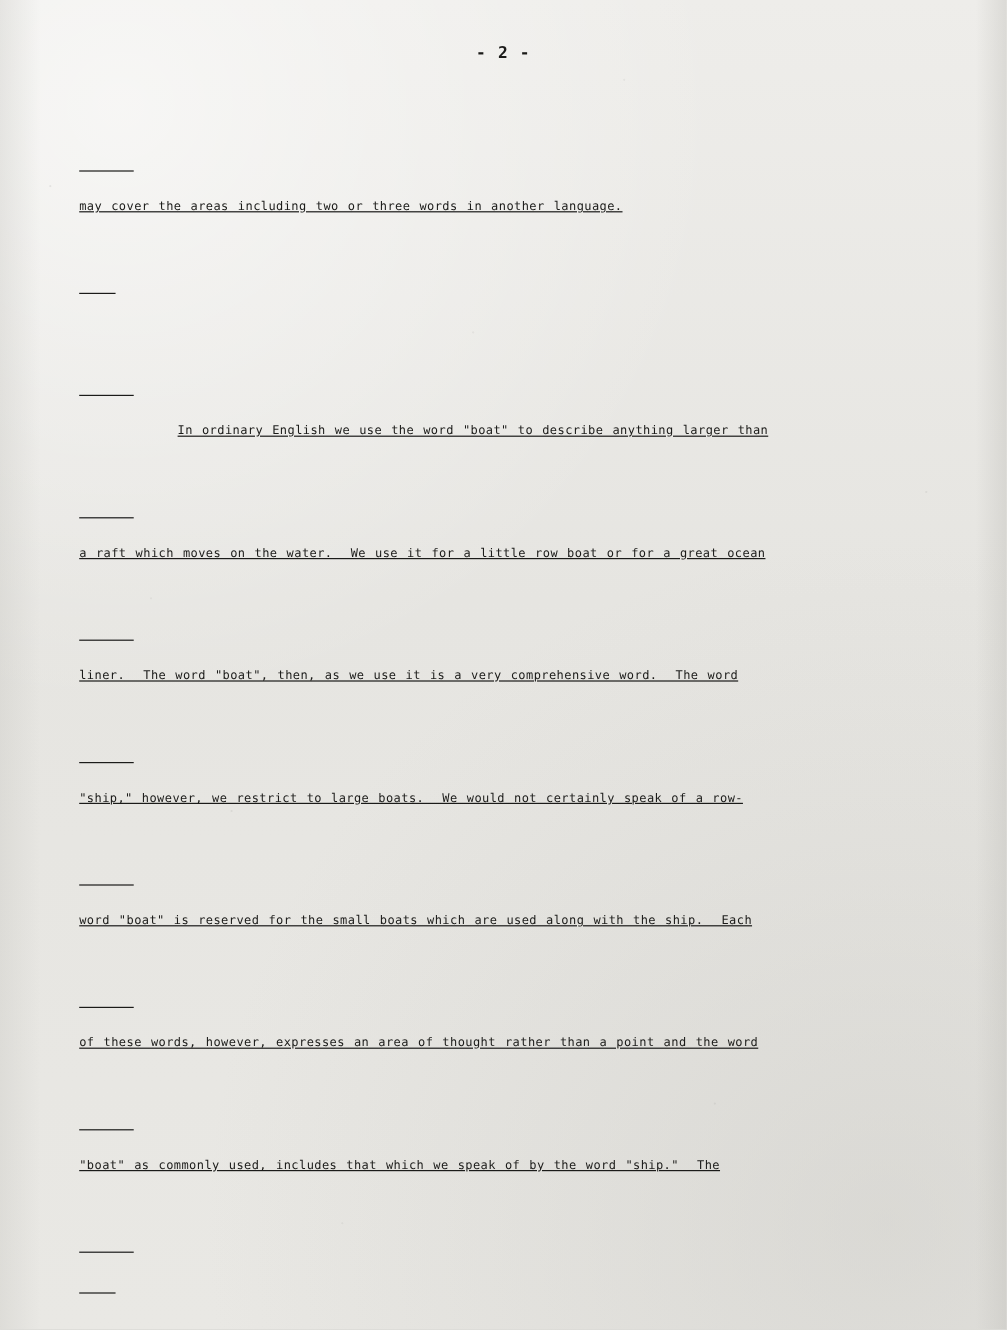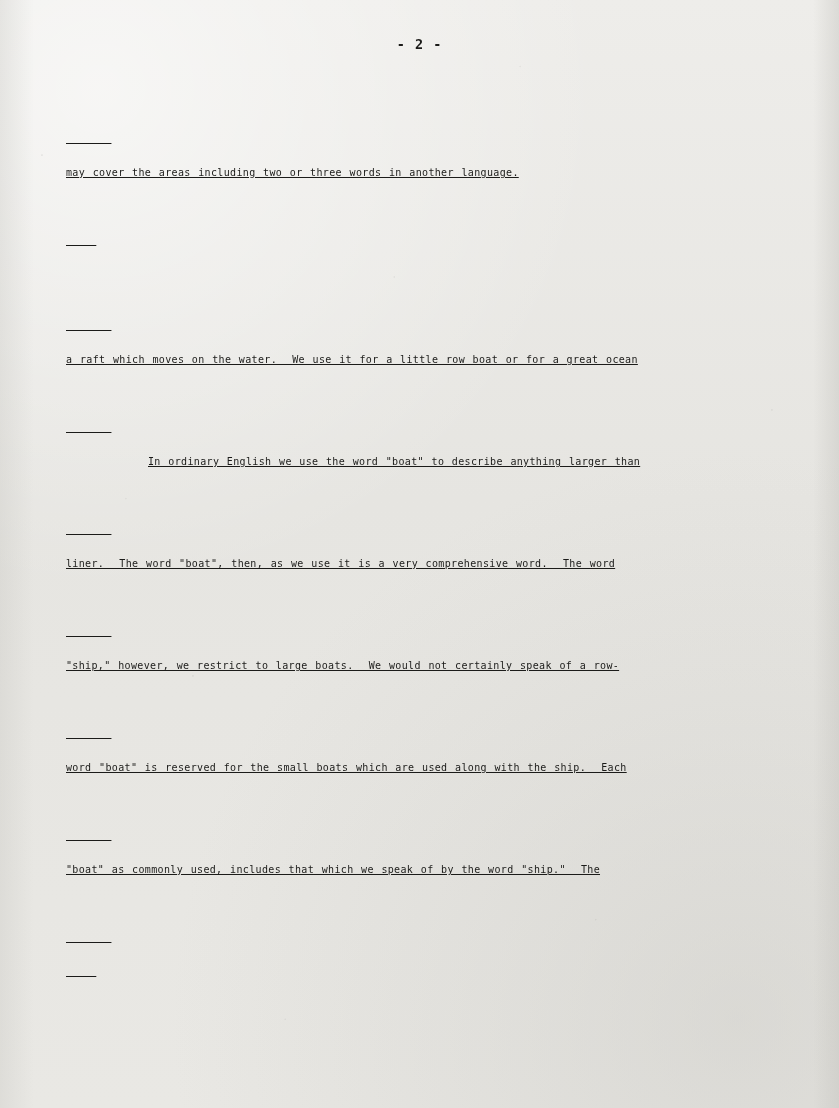--- a/index.html
+++ b/index.html
@@ -100,25 +100,26 @@
 
   <div class="page-number">- 2 -</div>
 
   <div class="body-text">
 
     <div class="para">
       <span class="line">may cover the areas including two or three words in another language.</span>
     </div>
 
     <div class="para">
+      <span class="line ind">In ordinary English we use the word "boat" to describe anything larger than</span>
       <span class="line">a raft which moves on the water.  We use it for a little row boat or for a great ocean</span>
-      <span class="line ind">In ordinary English we use the word "boat" to describe anything larger than</span>
       <span class="line">liner.  The word "boat", then, as we use it is a very comprehensive word.  The word</span>
       <span class="line">"ship," however, we restrict to large boats.  We would not certainly speak of a row-</span>
       <span class="line">word "boat" is reserved for the small boats which are used along with the ship.  Each</span>
+      <span class="line">of these words, however, expresses an area of thought rather than a point and the word</span>
       <span class="line">"boat" as commonly used, includes that which we speak of by the word "ship."  The</span>
       
     </div>
 
   </div>
 
   <div class="grain"></div>
 </div>
 
 </body></html>

